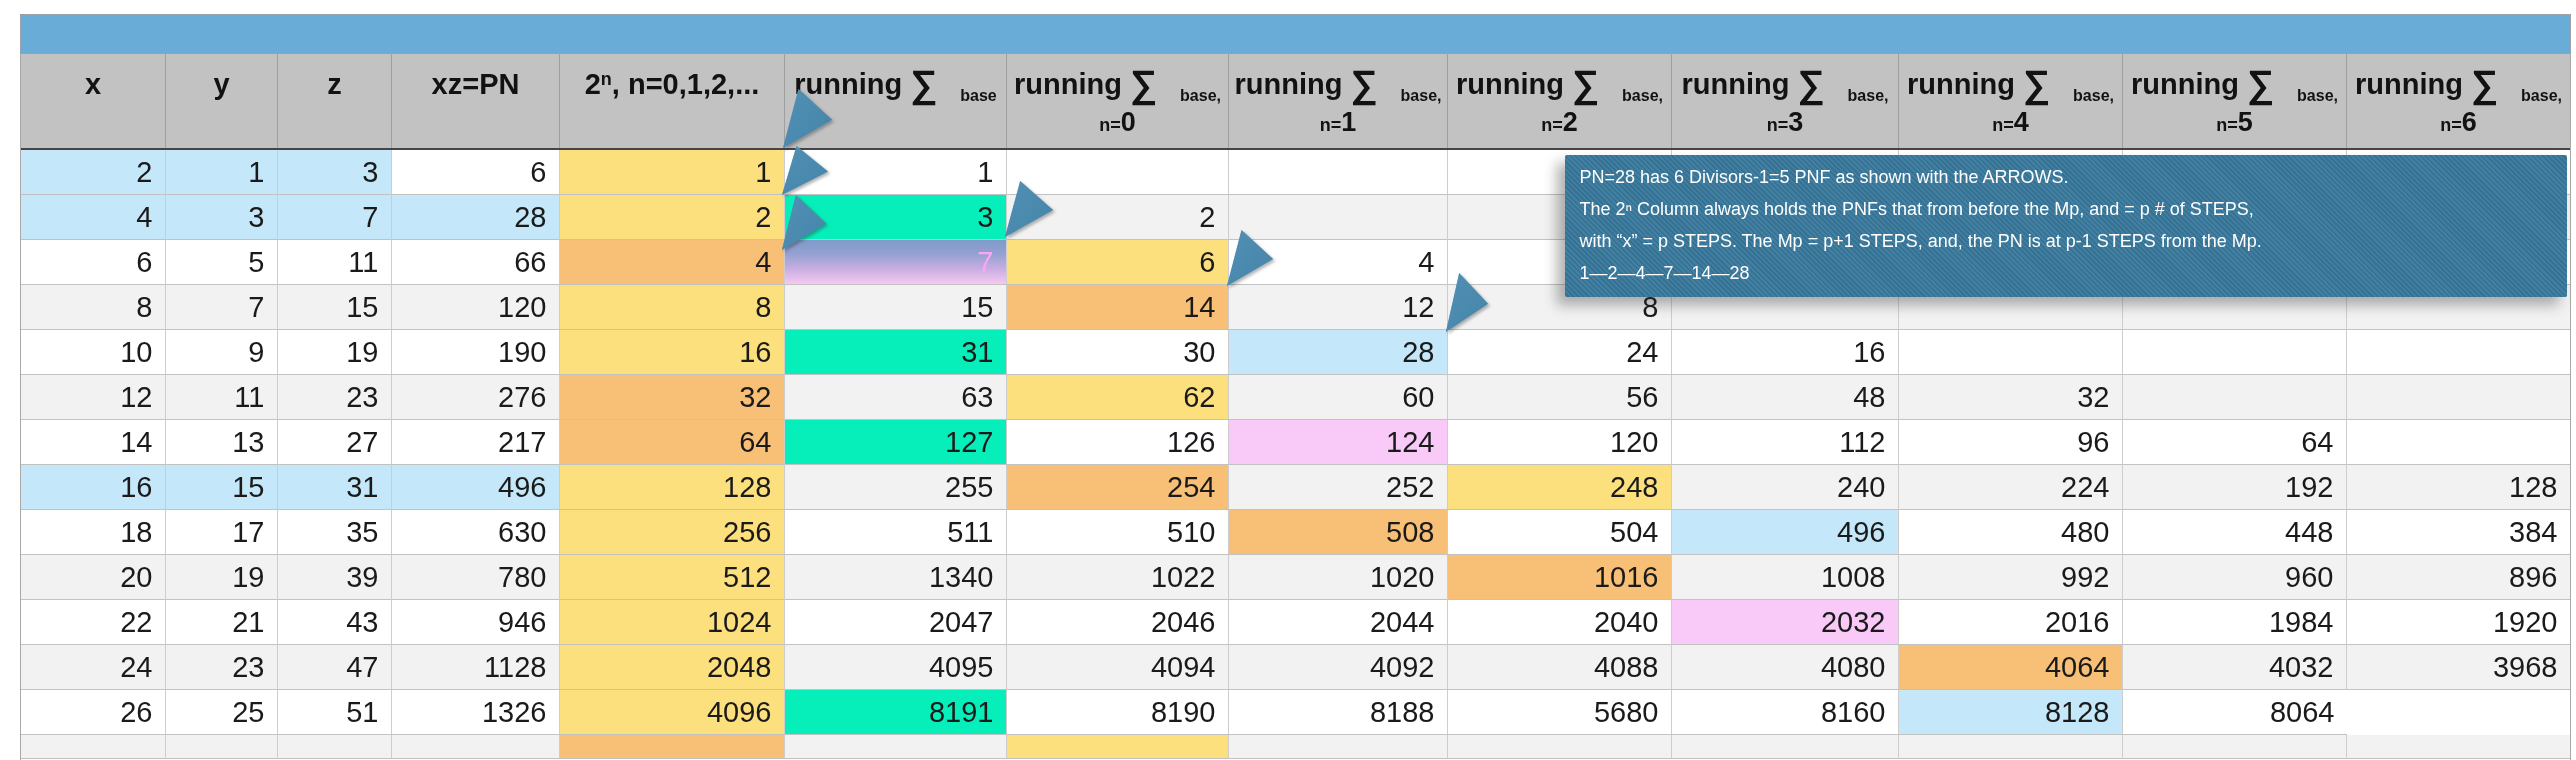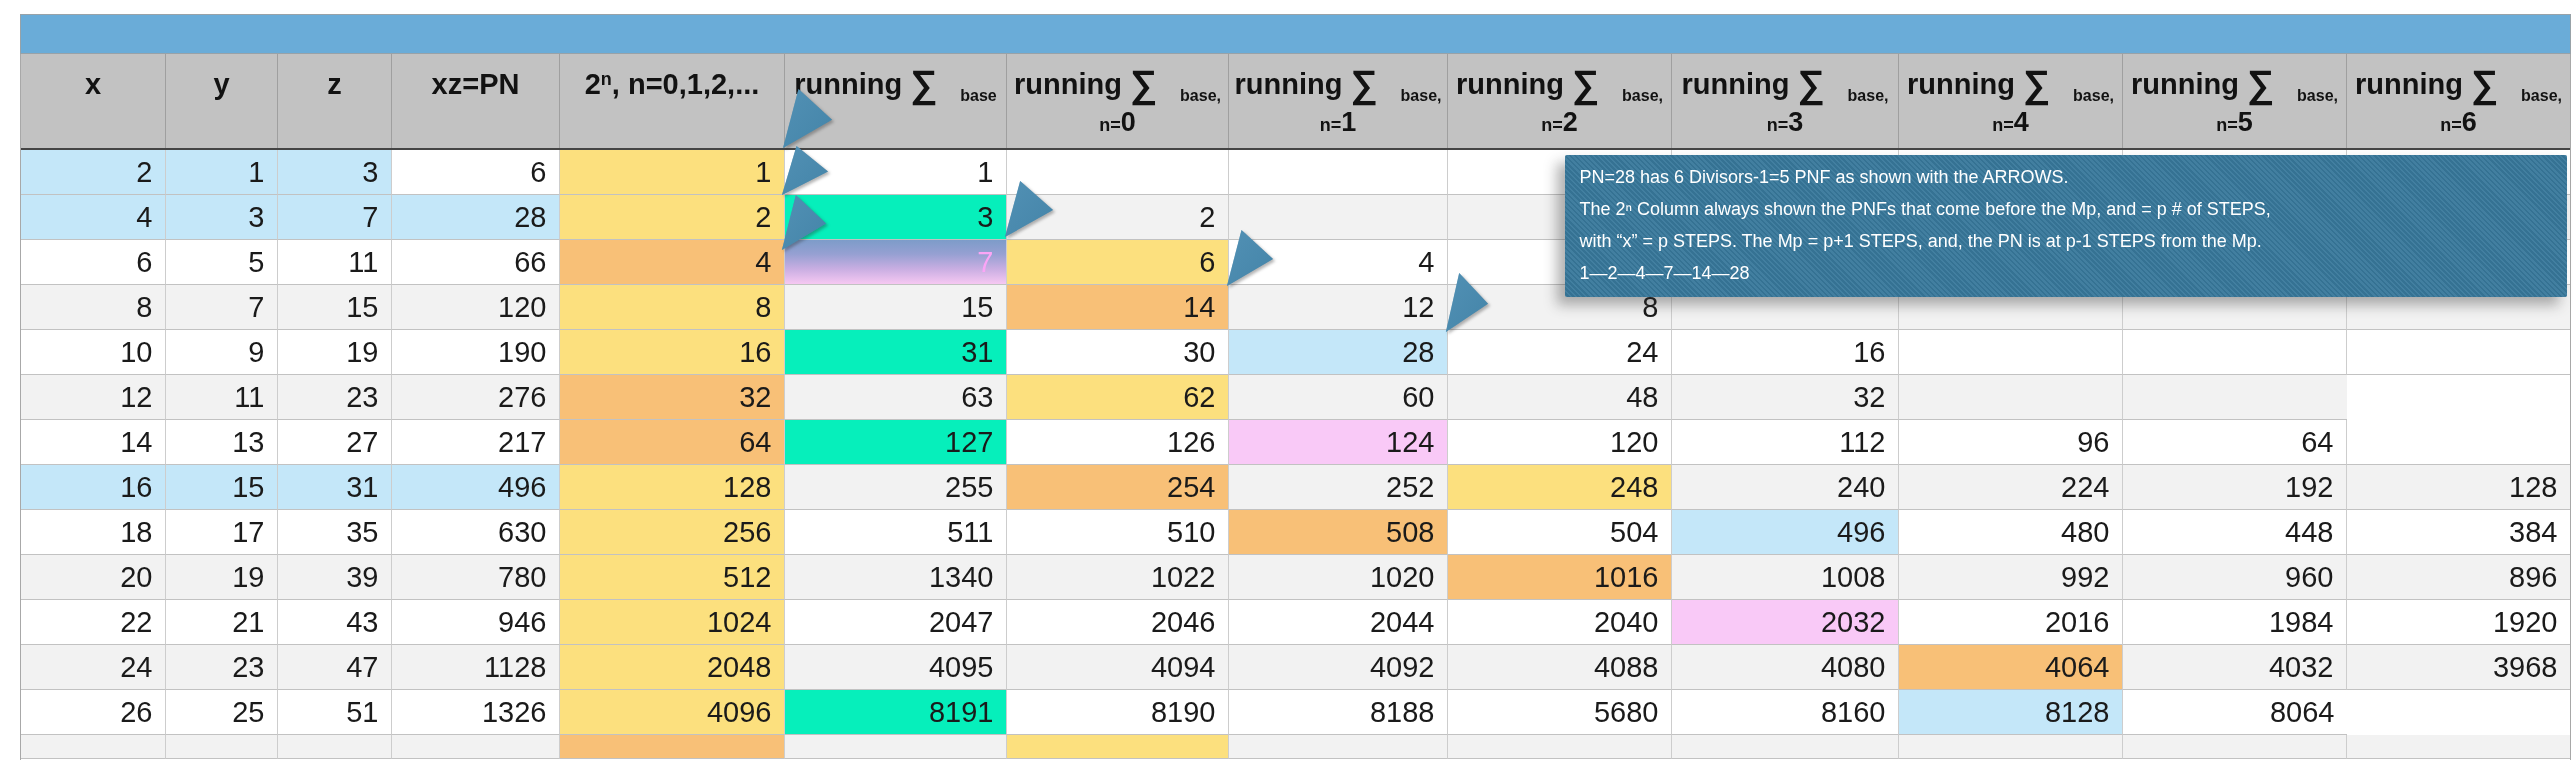--- a/index.html
+++ b/index.html
@@ -188,20 +188,21 @@
         </div>
         <div class="grid-row brow alt">
           <div class="cell">12</div>
           <div class="cell">11</div>
           <div class="cell">23</div>
           <div class="cell">276</div>
           <div class="cell hl-org">32</div>
           <div class="cell">63</div>
           <div class="cell hl-yel">62</div>
           <div class="cell">60</div>
+          <div class="cell">56</div>
           <div class="cell">48</div>
           <div class="cell">32</div>
           <div class="cell"></div>
           <div class="cell"></div>
         </div>
         <div class="grid-row brow">
           <div class="cell">14</div>
           <div class="cell">13</div>
           <div class="cell">27</div>
           <div class="cell">217</div>
@@ -398,18 +399,18 @@
             </linearGradient>
           </defs>
           <polygon points="2,100 33,0 100,52" fill="#4a8bb0"></polygon>
           <polygon points="2,100 33,0 100,52" fill="url(#ag)" opacity="0.55"></polygon>
         </svg>
       </div>
     </div>
 
   <div class="callout" id="callout">
       <div>PN=28 has 6 Divisors-1=5 PNF as shown with the ARROWS.</div>
-      <div>The 2ⁿ  Column always shown the PNFs that come before the Mp, and = p # of STEPS,</div>
+      <div>The 2ⁿ  Column always holds the PNFs that from before the Mp, and = p # of STEPS,</div>
       <div>with “x” = p STEPS. The Mp = p+1 STEPS,  and, the PN is at p-1 STEPS from the Mp.</div>
       <div>1—2—4—7—14—28</div>
     </div>
 </div>
 
 
 </body></html>

